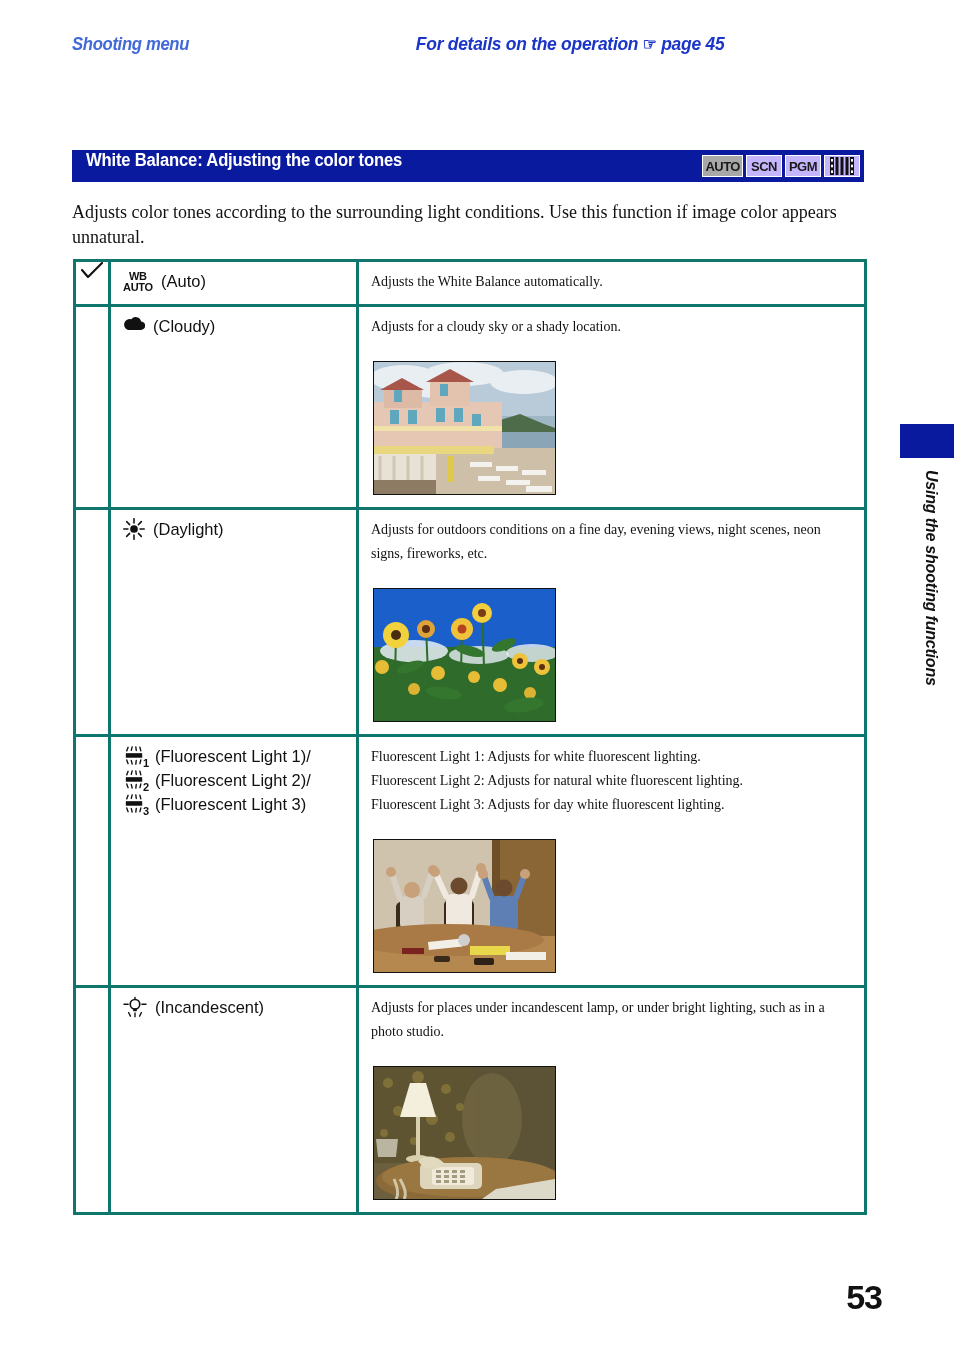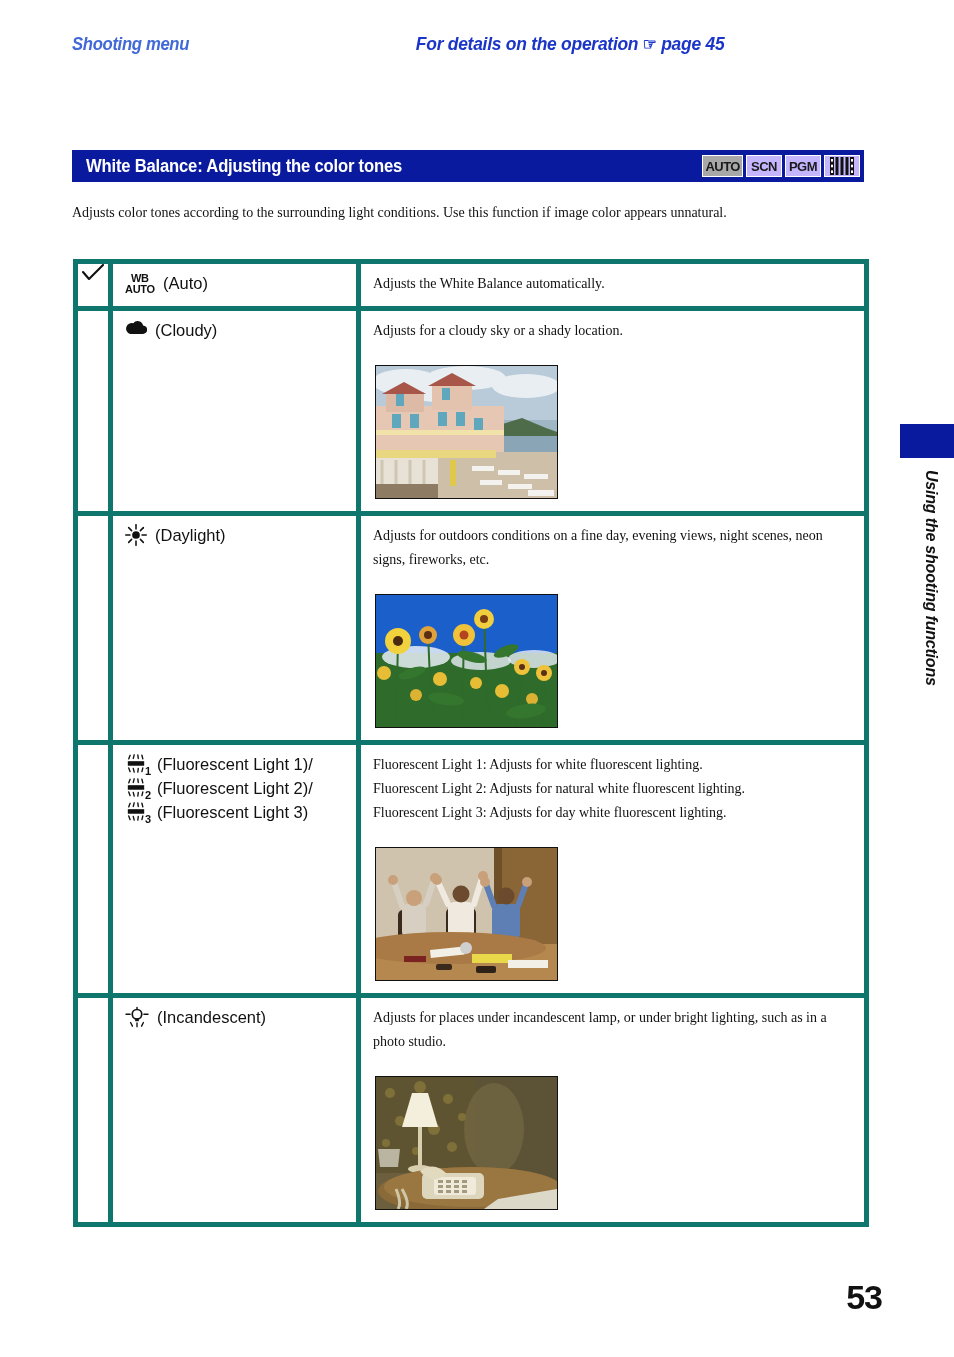--- a/index.html
+++ b/index.html
@@ -31,21 +31,21 @@
     white-space: nowrap;
     transform: scaleX(0.92); transform-origin: right center;
   }
   .hand-icon { font-size: 17px; font-style: normal; display:inline-block; }
 
   
   .title-bar {
     position: absolute; left: 72px; top: 150px;
     width: 792px; height: 32px;
     background: #0a1a9e;
-    display: flex; align-items: center;
+    display: flex; align-items: flex-start;
   }
   .title-bar-text {
     color: #ffffff;
     font-family: "Liberation Sans", sans-serif;
     font-weight: bold; font-size: 17.5px;
     margin-left: 14px; letter-spacing: -0.2px;
     transform: scaleX(0.95); transform-origin: left center;
   }
   .mode-icons {
     position: absolute; right: 4px; top: 50%;
@@ -62,32 +62,32 @@
     letter-spacing: -0.5px;
     padding: 0 2px;
   }
   .mode-chip.dim { background: #a8a8a8; }
   .mode-chip.film { width: 32px; }
   .film-strip { display:block; }
 
   
   .intro {
     position: absolute; left: 72px; top: 200px; width: 790px;
-    font-size: 14px; line-height: 25px; color: #111111;
+    font-size: 18px; line-height: 25px; color: #111111;
   }
 
   
   .wb-table {
     position: absolute; left: 73px; top: 259px;
     width: 791px;
     border-collapse: collapse;
     table-layout: fixed;
   }
   .wb-table td {
-    border: 5px solid #0f766e;
+    border: 3px solid #0f766e;
     vertical-align: top;
     padding: 0;
   }
   .col-check { width: 35px; }
   .col-name  { width: 248px; }
   .col-desc  { width: 508px; }
 
   .cell-pad { padding: 8px 10px 10px 12px; }
 
   .check-cell { text-align: center; padding-top: 9px; }

